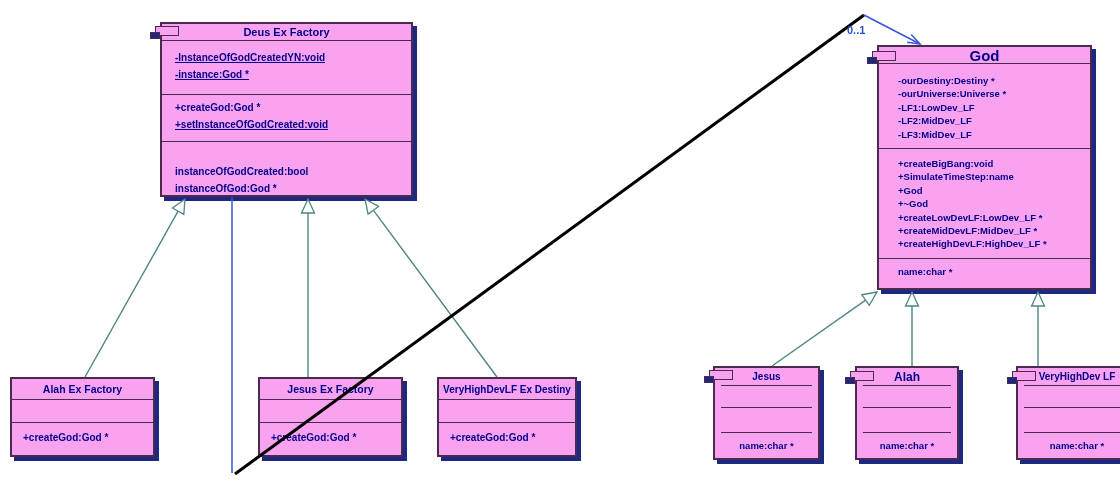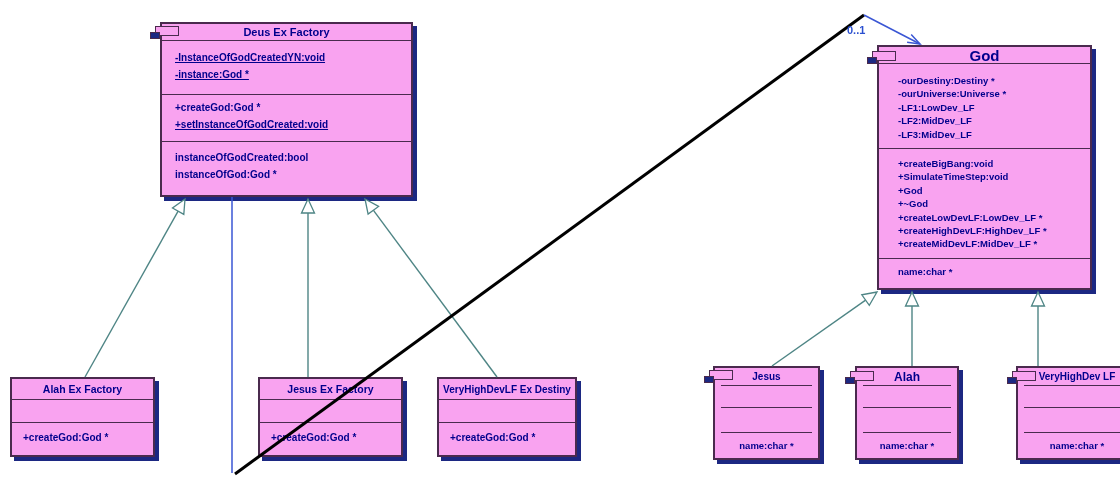--- a/index.html
+++ b/index.html
@@ -63,47 +63,47 @@
     </div>
     <div class="ttl" style="height:16px;font-size:11px">Deus Ex Factory</div>
     <div class="comp" style="height:54px;padding-top:8px">
       <div class="mem u">-InstanceOfGodCreatedYN:void</div>
       <div class="mem u">-instance:God *</div>
     </div>
     <div class="comp" style="height:47px;padding-top:4px">
       <div class="mem">+createGod:God *</div>
       <div class="mem u">+setInstanceOfGodCreated:void</div>
     </div>
-    <div class="comp" style="height:55px;padding-top:7px">
+    <div class="comp" style="height:55px;padding-top:21px">
       <div class="mem">instanceOfGodCreated:bool</div>
       <div class="mem">instanceOfGod:God *</div>
     </div>
   </div>
 
   <div class="box" style="left:877px;top:45px;width:215px;height:245px">
     <div class="cicon" style="left:-12px;top:4px">
       <span class="cib"></span>
         <span class="cit"></span>
     </div>
     <div class="ttl" style="height:16px;font-size:15px">God</div>
     <div class="comp" style="height:85px;padding-top:10px">
       <div class="mem sm">-ourDestiny:Destiny *</div>
       <div class="mem sm">-ourUniverse:Universe *</div>
       <div class="mem sm">-LF1:LowDev_LF</div>
       <div class="mem sm">-LF2:MidDev_LF</div>
       <div class="mem sm">-LF3:MidDev_LF</div>
     </div>
     <div class="comp" style="height:110px;padding-top:8px">
       <div class="mem sm">+createBigBang:void</div>
-      <div class="mem sm">+SimulateTimeStep:void</div>
+      <div class="mem sm">+SimulateTimeStep:name</div>
       <div class="mem sm">+God</div>
       <div class="mem sm">+~God</div>
       <div class="mem sm">+createLowDevLF:LowDev_LF *</div>
+      <div class="mem sm">+createMidDevLF:MidDev_LF *</div>
       <div class="mem sm">+createHighDevLF:HighDev_LF *</div>
-      <div class="mem sm">+createMidDevLF:MidDev_LF *</div>
     </div>
     <div class="comp" style="height:30px;padding-top:6px">
       <div class="mem sm">name:char *</div>
     </div>
   </div>
 
   <div class="box" style="left:10px;top:377px;width:145px;height:80px">
     <div class="ttl" style="height:20px;font-size:10.5px">Alah Ex Factory</div>
     <div class="comp" style="height:23px"></div>
     <div class="comp" style="height:33px;padding-top:8px">

